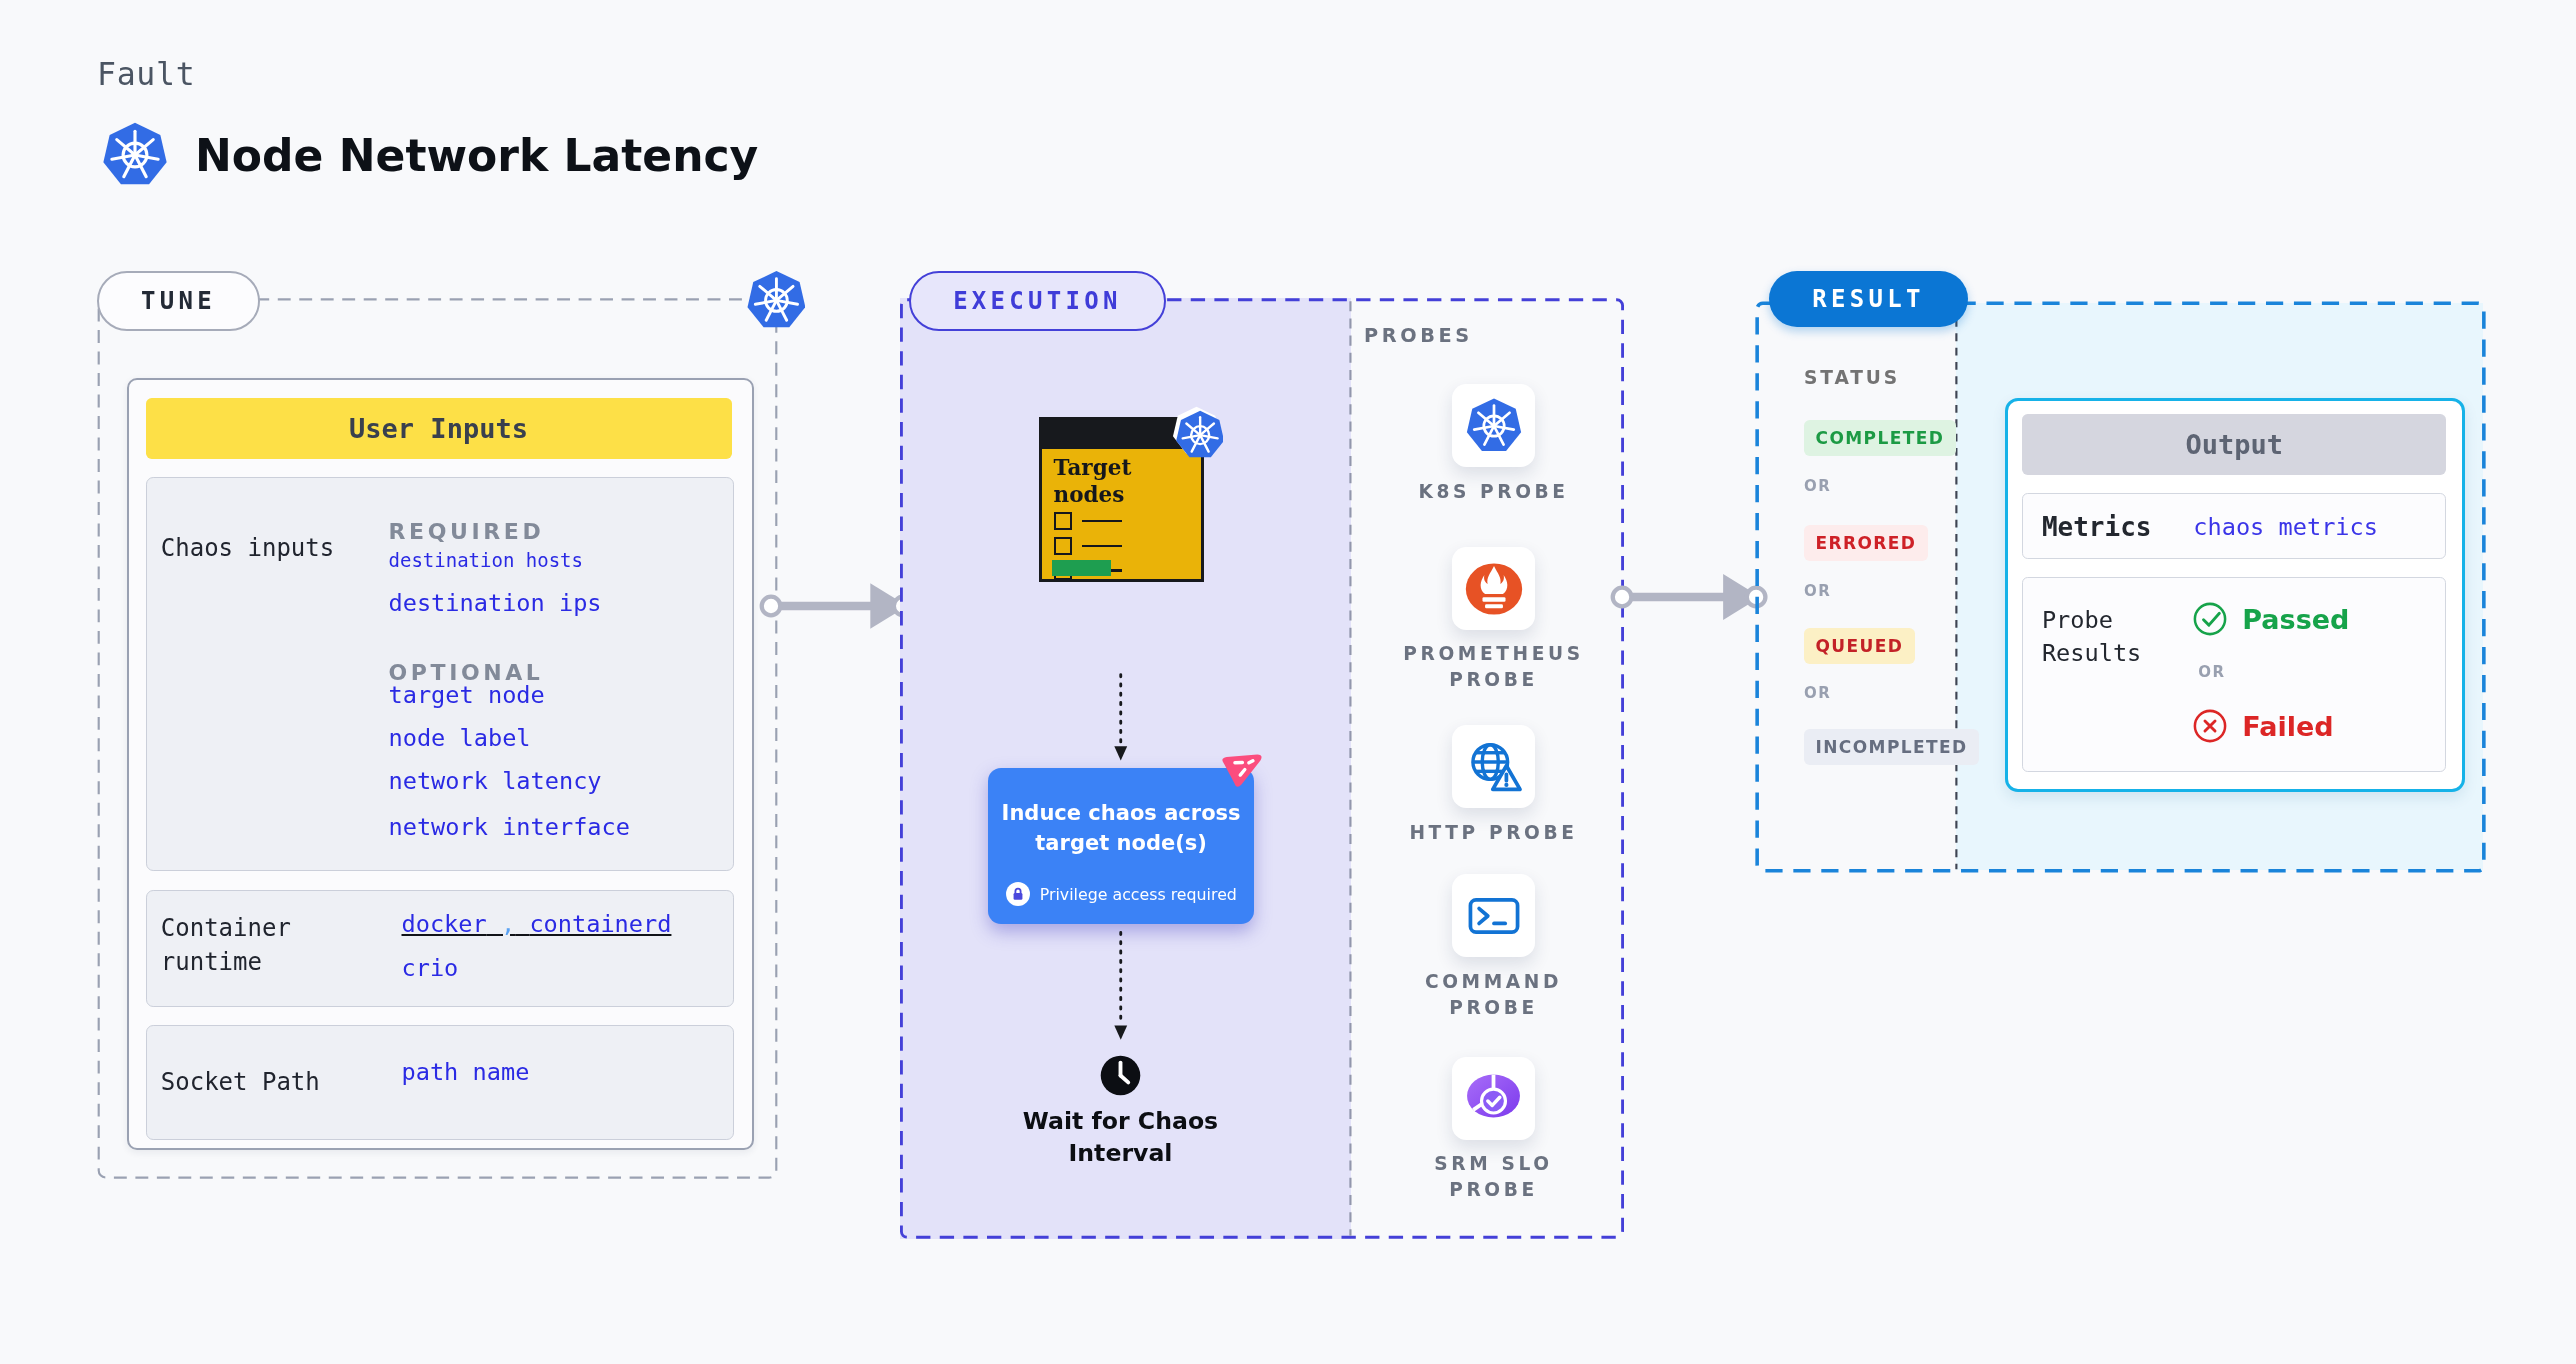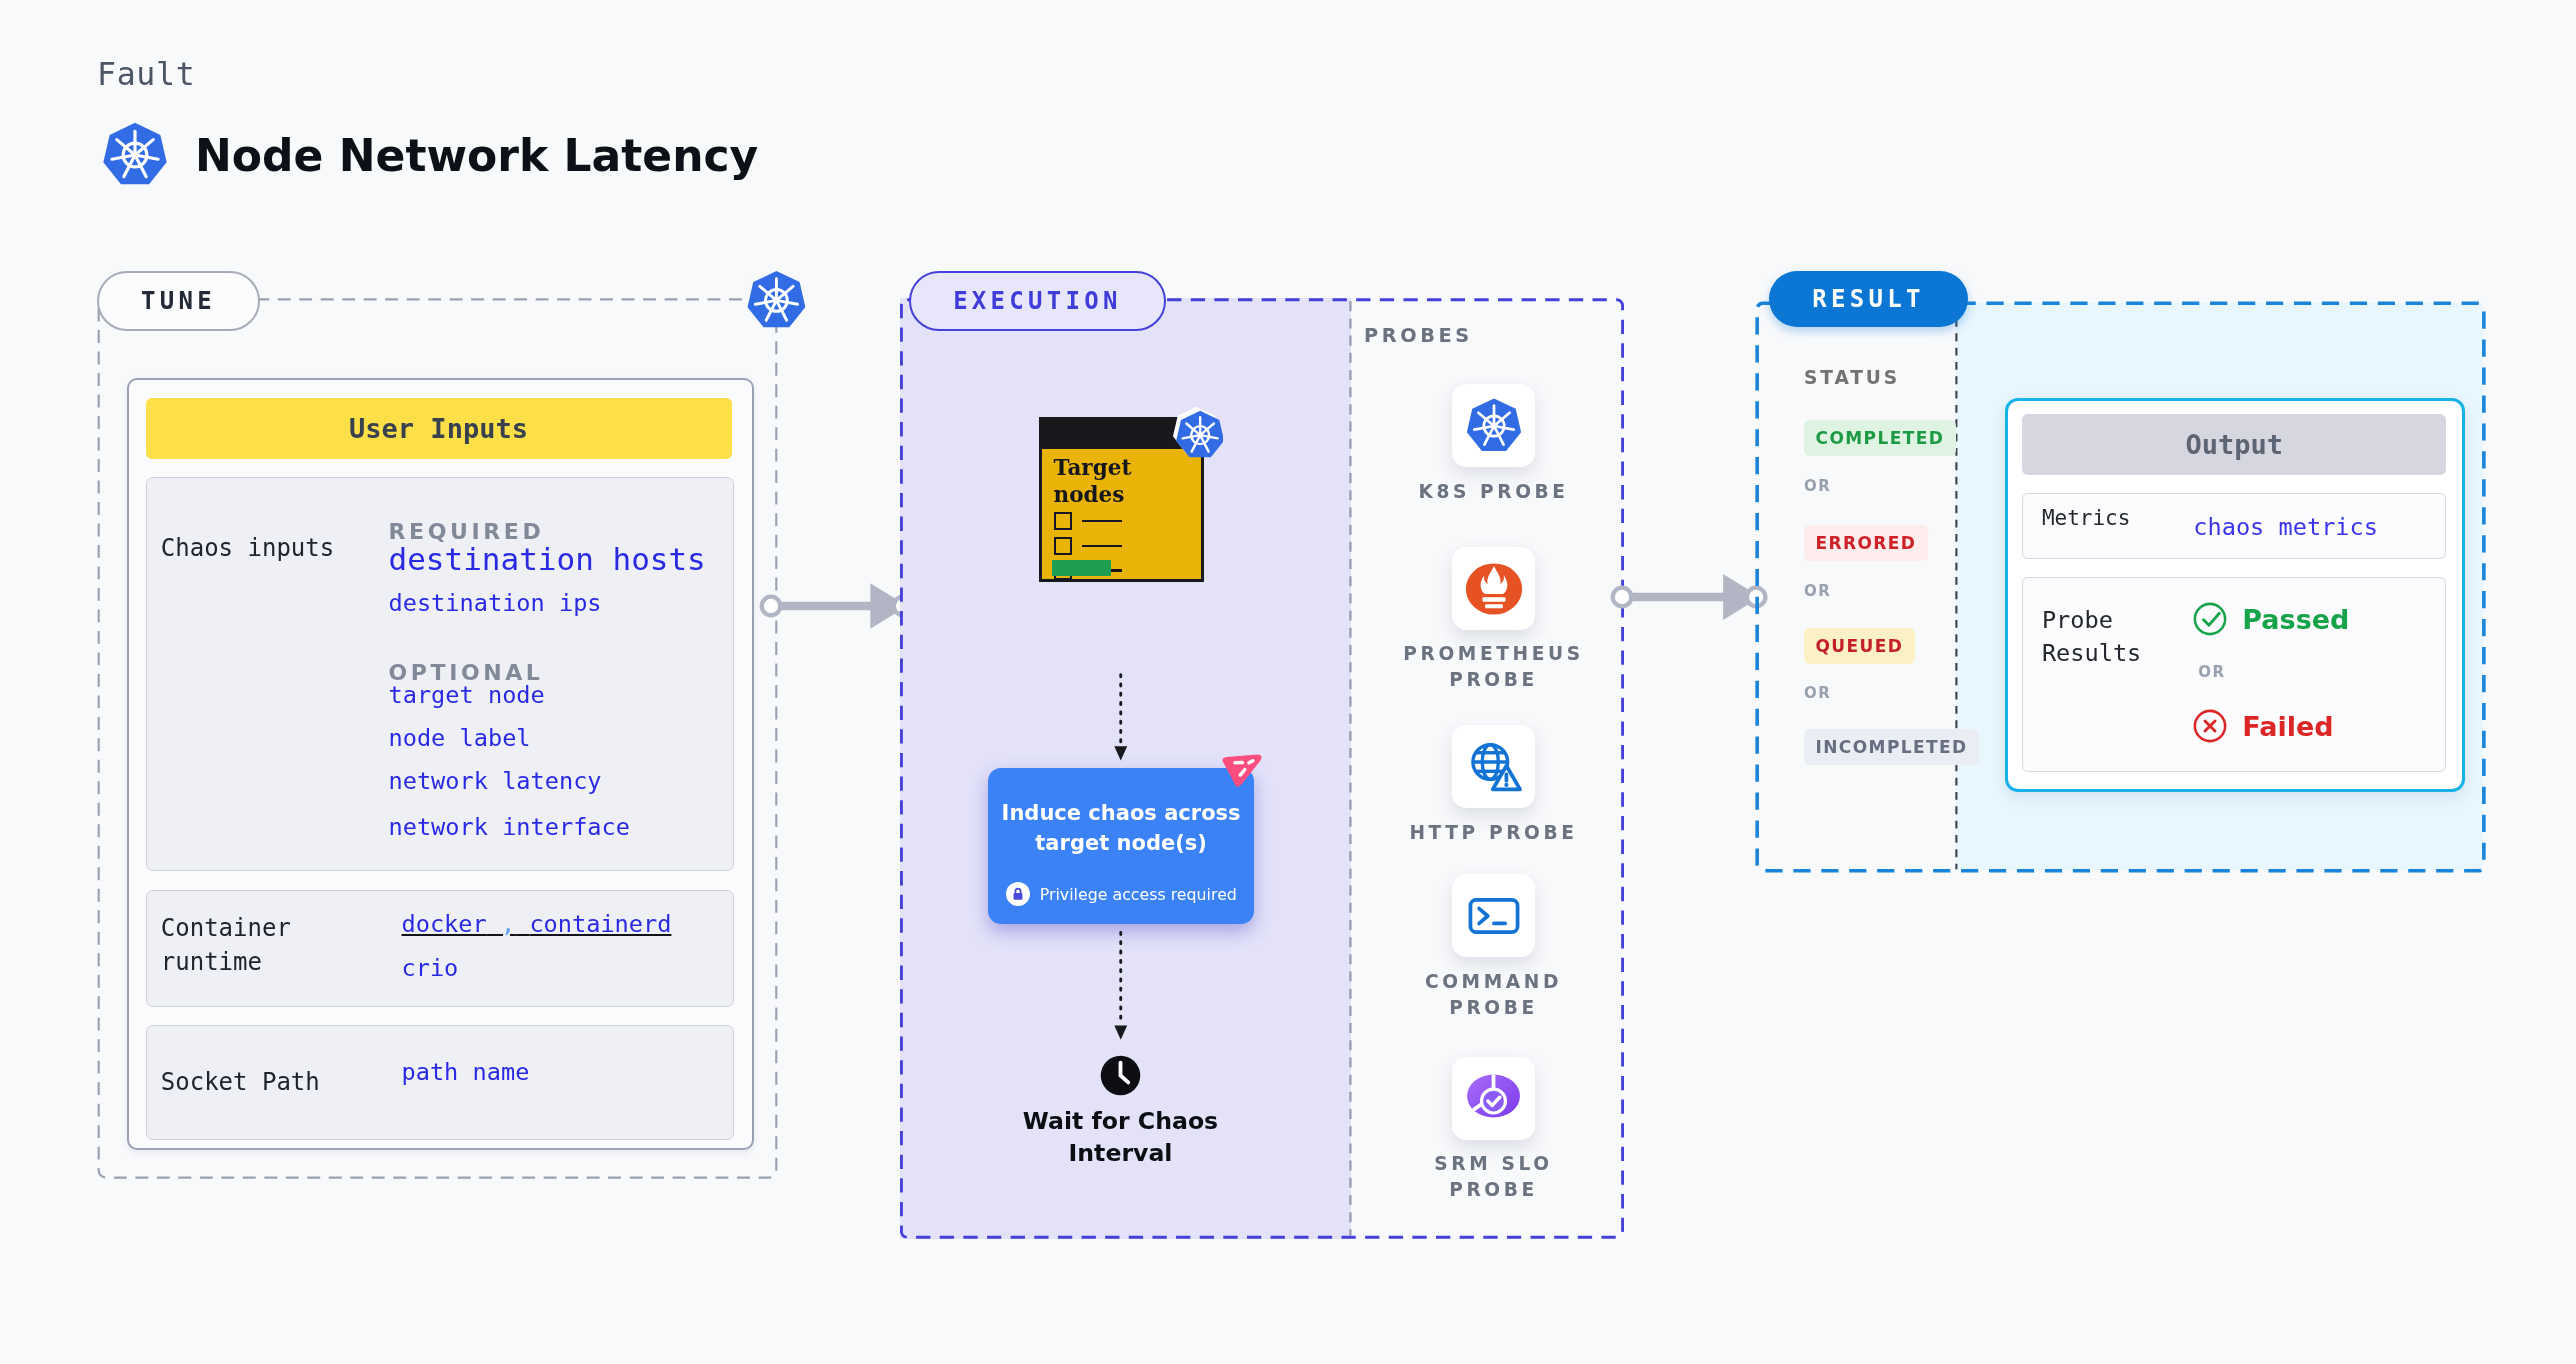--- a/index.html
+++ b/index.html
@@ -121,21 +121,21 @@
   <svg class="abs" style="left:0;top:0;" width="681" height="881" viewBox="0 0 950 1230">
     <rect x="2" y="2" width="946" height="1226" rx="10" fill="none" stroke="#9aa1b2" stroke-width="3" stroke-dasharray="18 12"></rect>
   </svg>
 
   <div class="abs" style="left:30px;top:80px;width:623px;height:768px;background:#fbfbfd;border:2.1px solid #9aa1b2;border-radius:10px;box-shadow:0 2.9px 7.2px rgba(30,40,70,.07);">
     <div class="hdr-bar abs" style="left:16.5px;top:18px;width:586px;height:61px;font-size:27px;">User Inputs</div>
 
     <div class="card-row abs" style="left:16.5px;top:97px;width:586px;height:392px;">
       <div class="abs mono" style="left:14.3px;top:56px;font-size:24px;color:#20242e;">Chaos inputs</div>
       <div class="abs group-heading" style="left:242px;top:26px;">REQUIRED</div>
-      <div class="abs mono link" style="left:242px;top:63px;font-size:31px;">destination hosts</div>
+      <div class="abs mono link" style="left:242px;top:71px;font-size:19px;">destination hosts</div>
       <div class="abs mono link" style="left:242px;top:111px;font-size:23.6px;">destination ips</div>
       <div class="abs group-heading" style="left:242px;top:167px;">OPTIONAL</div>
       <div class="abs mono link" style="left:242px;top:203px;font-size:23.6px;">target node</div>
       <div class="abs mono link" style="left:242px;top:246px;font-size:23.6px;">node label</div>
       <div class="abs mono link" style="left:242px;top:289px;font-size:23.6px;">network latency</div>
       <div class="abs mono link" style="left:242px;top:335px;font-size:23.6px;">network interface</div>
     </div>
 
     <div class="card-row abs" style="left:16.5px;top:510px;width:586px;height:115px;">
       <div class="abs mono" style="left:14.3px;top:20px;width:193px;font-size:24px;line-height:34px;color:#20242e;">Container runtime</div>
@@ -292,21 +292,21 @@
   <div class="status-badge abs" style="left: 49px; top: 224px; color: rgb(206, 33, 39); background: rgb(253, 236, 236);">ERRORED</div>
   <div class="or-label abs" style="left:49px;top:281px;">OR</div>
   <div class="status-badge abs" style="left: 49px; top: 327px; color: rgb(195, 33, 39); background: rgb(252, 240, 197);">QUEUED</div>
   <div class="or-label abs" style="left:49px;top:383px;">OR</div>
   <div class="status-badge abs" style="left: 49px; top: 428px; color: rgb(102, 110, 128); background: rgb(234, 237, 244);">INCOMPLETED</div>
 
   <div class="abs" style="left:250px;top:97px;width:460px;height:394px;background:#ffffff;border:3.6px solid #16b2e8;border-radius:13px;box-sizing:border-box;box-shadow:0 5.7px 14.3px rgba(20,80,130,.10);">
     <div class="hdr-bar abs" style="left:14.3px;top:13px;width:424px;height:61px;font-size:27px;background:#d5d6df;color:#5d6473;">Output</div>
 
     <div class="abs" style="left:14.3px;top:92px;width:424px;height:66px;background:#fcfcfe;border:1.4px solid #d3d7e0;border-radius:5.7px;box-sizing:border-box;">
-      <span class="mono abs" style="left:18.6px;top:12px;font-size:21px;color:#23272f;">Metrics</span>
+      <span class="mono abs" style="left:18.6px;top:18px;font-size:26px;color:#23272f;font-weight:bold;">Metrics</span>
       <span class="mono abs link" style="left:170px;top:18.6px;font-size:23.6px;color:#3b35e8;">chaos metrics</span>
     </div>
 
     <div class="abs" style="left:14.3px;top:176px;width:424px;height:195px;background:#fcfcfe;border:1.4px solid #d3d7e0;border-radius:5.7px;box-sizing:border-box;">
       <span class="mono abs" style="left:18.6px;top:26px;width:150px;font-size:23.6px;line-height:33px;color:#23272f;">Probe Results</span>
       <svg class="abs" style="left:169px;top:23px;" width="36" height="36" viewBox="0 0 100 100">
         <circle cx="50" cy="50" r="42" fill="none" stroke="#16a34a" stroke-width="7"></circle>
         <path d="M32 52 L47 67 L76 34" fill="none" stroke="#16a34a" stroke-width="8" stroke-linecap="round" stroke-linejoin="round"></path>
       </svg>
       <span class="abs" style="left:219px;top:26px;font-size:27px;font-weight:bold;color:#16a34a;">Passed</span>

